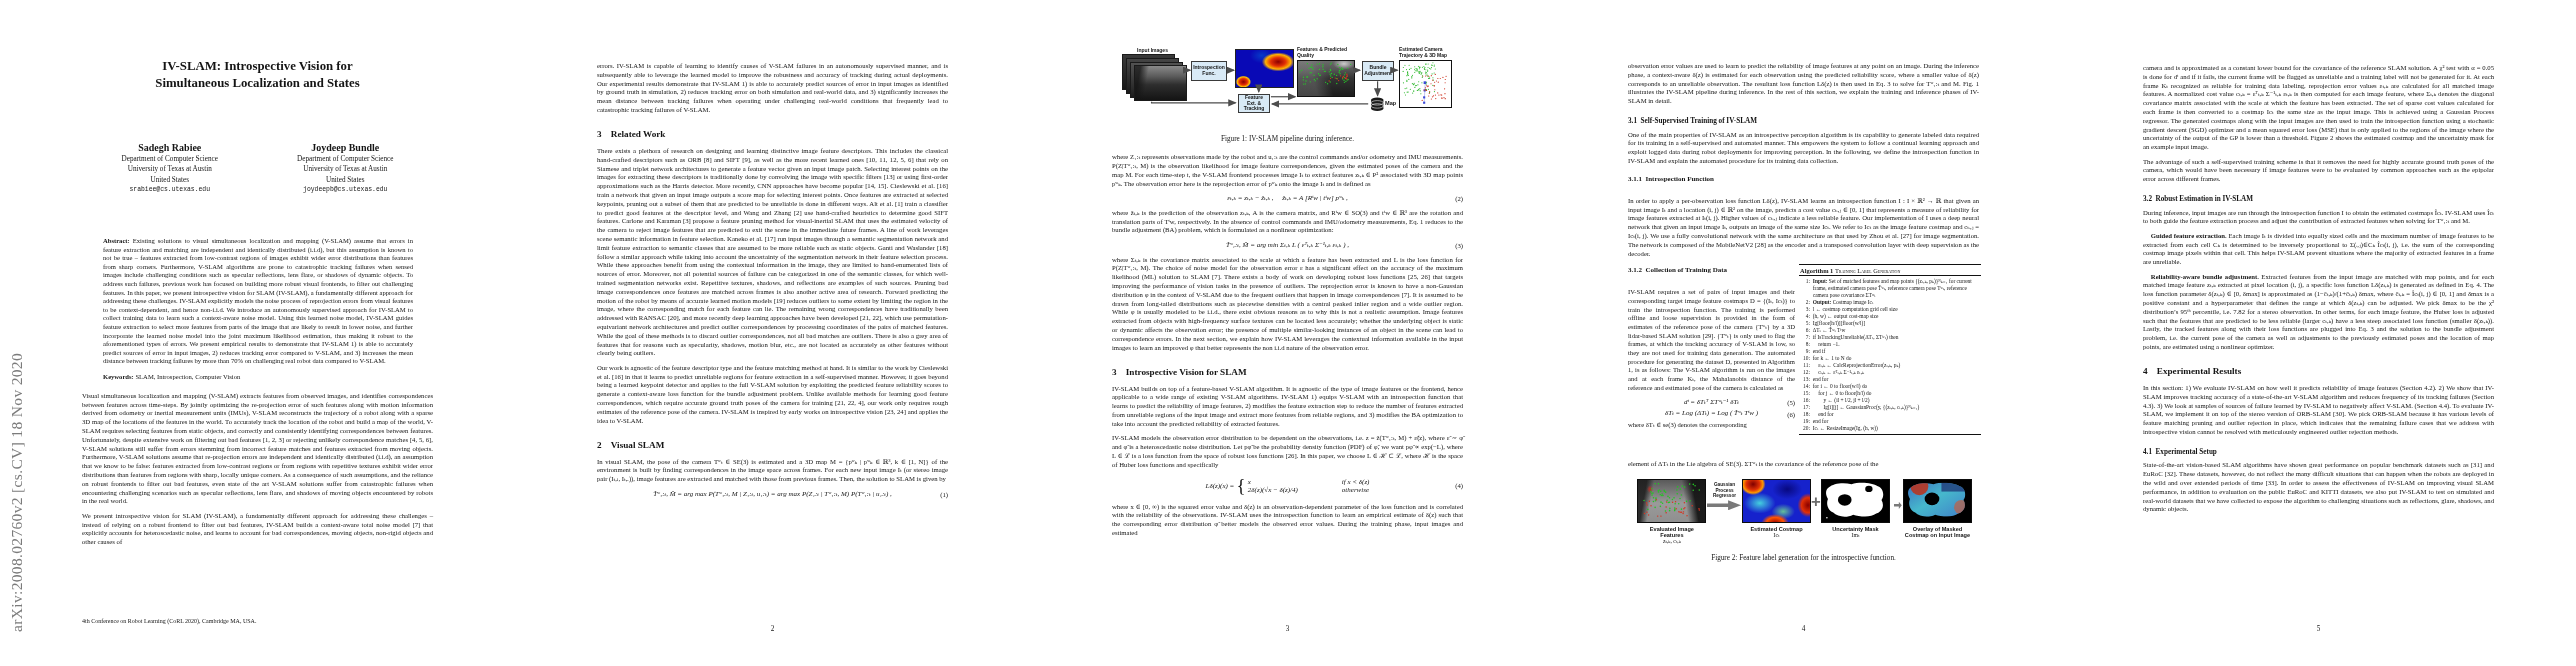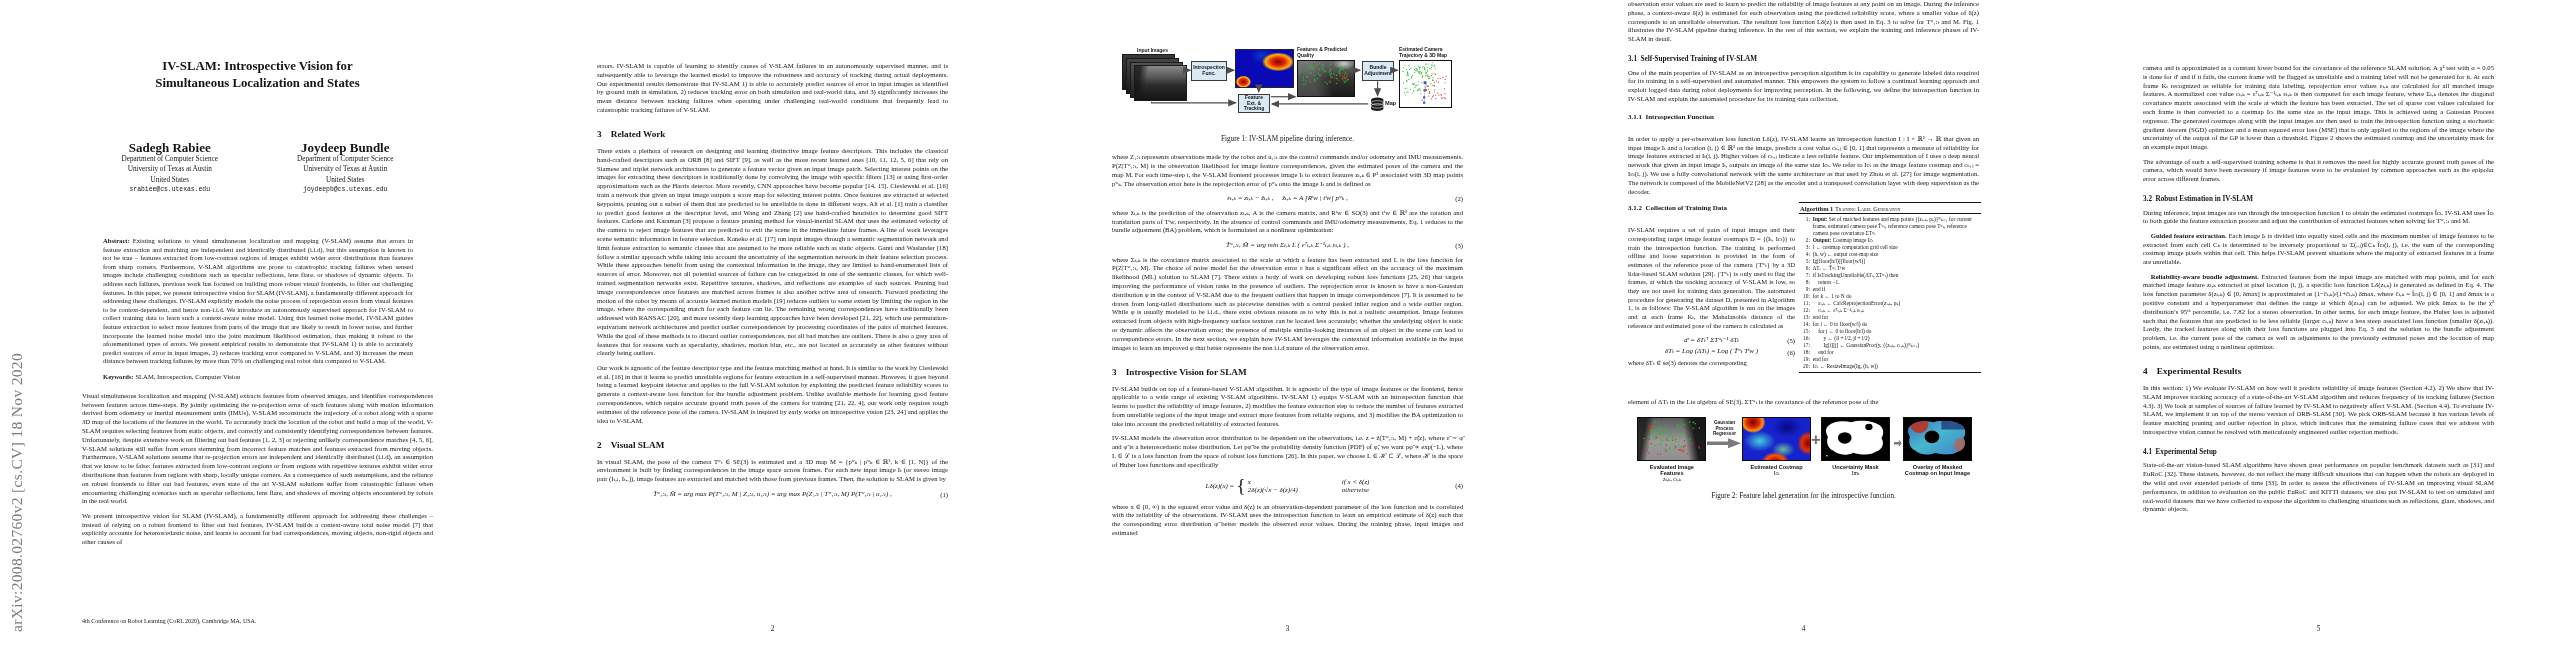--- a/index.html
+++ b/index.html
@@ -13,21 +13,21 @@
   .subsec{font-size:7.2px;font-weight:bold;margin:11px 0 5.6px 0;}
   .subsubsec{font-size:7px;font-weight:bold;margin:9px 0 14px 0;}
   .eq{position:relative;text-align:center;font-style:italic;font-size:7px;margin:4.4px 0 6.7px 0;}
   .eq .eq-num{position:absolute;right:0;top:1.1px;font-style:normal;font-size:6.7px;}
   .pageno{position:absolute;left:82px;width:351px;top:625px;text-align:center;font-size:7.2px;}
   .caption{text-align:center;font-size:7.2px;margin:4.4px 0 10px 0;}
   
   .title{ text-align:center;font-size:12.8px;font-weight:bold;line-height:17px;}
   .authors{display:flex;margin-top:51px;}
   .author{flex:1;text-align:center;font-size:7.2px;line-height:10.6px;}
-  .author .aname{font-weight:bold;font-size:13px;}
+  .author .aname{font-weight:bold;font-size:10px;}
   .author .amail{font-family:"Liberation Mono","DejaVu Sans Mono",monospace;font-size:6.4px;}
   .abstract{margin:41px 20px 0 21px;font-size:6.6px;line-height:8.6px;text-align:justify;}
   .kw{margin:6.7px 20px 0 21px;font-size:6.6px;}
   .bodystart{margin-top:12.2px;}
   .footnote{position:absolute;left:82px;top:618px;font-size:6px;}
   .watermark{position:absolute;left:7.8px;top:632px;transform:rotate(-90deg);transform-origin:0 0;
              white-space:nowrap;font-size:15.6px;color:#7b7b7b;letter-spacing:0.3px;}
   
   .fig1{position:relative;width:351px;height:84px;margin:0;}
   .fig1 .flabel{position:absolute;font-family:"Liberation Sans","DejaVu Sans",sans-serif;
@@ -461,21 +461,21 @@
           </span>
       </span>
       <span class="case-num">(4)</span>
     </div>
     <div class="para">where x ∈ [0, ∞) is the squared error value and δ(z) is an observation-dependent parameter of the loss function and is correlated with the reliability of the observations. IV-SLAM uses the introspection function to learn an empirical estimate of δ(z) such that the corresponding error distribution φ̃ better models the observed error values. During the training phase, input images and estimated</div>
   </div>
   <div class="pageno">3</div>
 </div>
 
 <div class="page" id="p4">
-  <div class="flow" style="">
+  <div class="flow" style="padding-top:62px;">
     <div class="para">observation error values are used to learn to predict the reliability of image features at any point on an image. During the inference phase, a context-aware δ(z) is estimated for each observation using the predicted reliability score, where a smaller value of δ(z) corresponds to an unreliable observation. The resultant loss function Lδ(z) is then used in Eq. 3 to solve for Tʷ₁:ₜ and M. Fig. 1 illustrates the IV-SLAM pipeline during inference. In the rest of this section, we explain the training and inference phases of IV-SLAM in detail.</div>
     <div class="subsec">3.1 Self-Supervised Training of IV-SLAM</div>
     <div class="para">One of the main properties of IV-SLAM as an introspective perception algorithm is its capability to generate labeled data required for its training in a self-supervised and automated manner. This empowers the system to follow a continual learning approach and exploit logged data during robot deployments for improving perception. In the following, we define the introspection function in IV-SLAM and explain the automated procedure for its training data collection.</div>
     <div class="subsubsec">3.1.1 Introspection Function</div>
     <div class="para">In order to apply a per-observation loss function Lδ(z), IV-SLAM learns an introspection function I : I × ℝ² → ℝ that given an input image Iₜ and a location (i, j) ∈ ℝ² on the image, predicts a cost value cₜᵢ,ⱼ ∈ [0, 1] that represents a measure of reliability for image features extracted at Iₜ(i, j). Higher values of cₜᵢ,ⱼ indicate a less reliable feature. Our implementation of I uses a deep neural network that given an input image Iₜ, outputs an image of the same size Icₜ. We refer to Icₜ as the image feature costmap and cₜᵢ,ⱼ = Icₜ(i, j). We use a fully convolutional network with the same architecture as that used by Zhou et al. [27] for image segmentation. The network is composed of the MobileNetV2 [28] as the encoder and a transposed convolution layer with deep supervision as the decoder.</div>
     <div class="twocol">
       <div class="leftcol">
         <div class="subsubsec" style="margin-top:2.2px;">3.1.2 Collection of Training Data</div>
         <div class="para">IV-SLAM requires a set of pairs of input images and their corresponding target image feature costmaps D = {(Iₜ, Icₜ)} to train the introspection function. The training is performed offline and loose supervision is provided in the form of estimates of the reference pose of the camera {Tʷₜ} by a 3D lidar-based SLAM solution [29]. {Tʷₜ} is only used to flag the frames, at which the tracking accuracy of V-SLAM is low, so they are not used for training data generation. The automated procedure for generating the dataset D, presented in Algorithm 1, is as follows: The V-SLAM algorithm is run on the images and at each frame Kₜ, the Mahalanobis distance of the reference and estimated pose of the camera is calculated as</div>
         <div class="eq" style="margin:2.2px 0 3.3px 0;"><span>dᵗ = δTₜᵀ ΣTʷₜ⁻¹ δTₜ</span><span class="eq-num">(5)</span></div>

